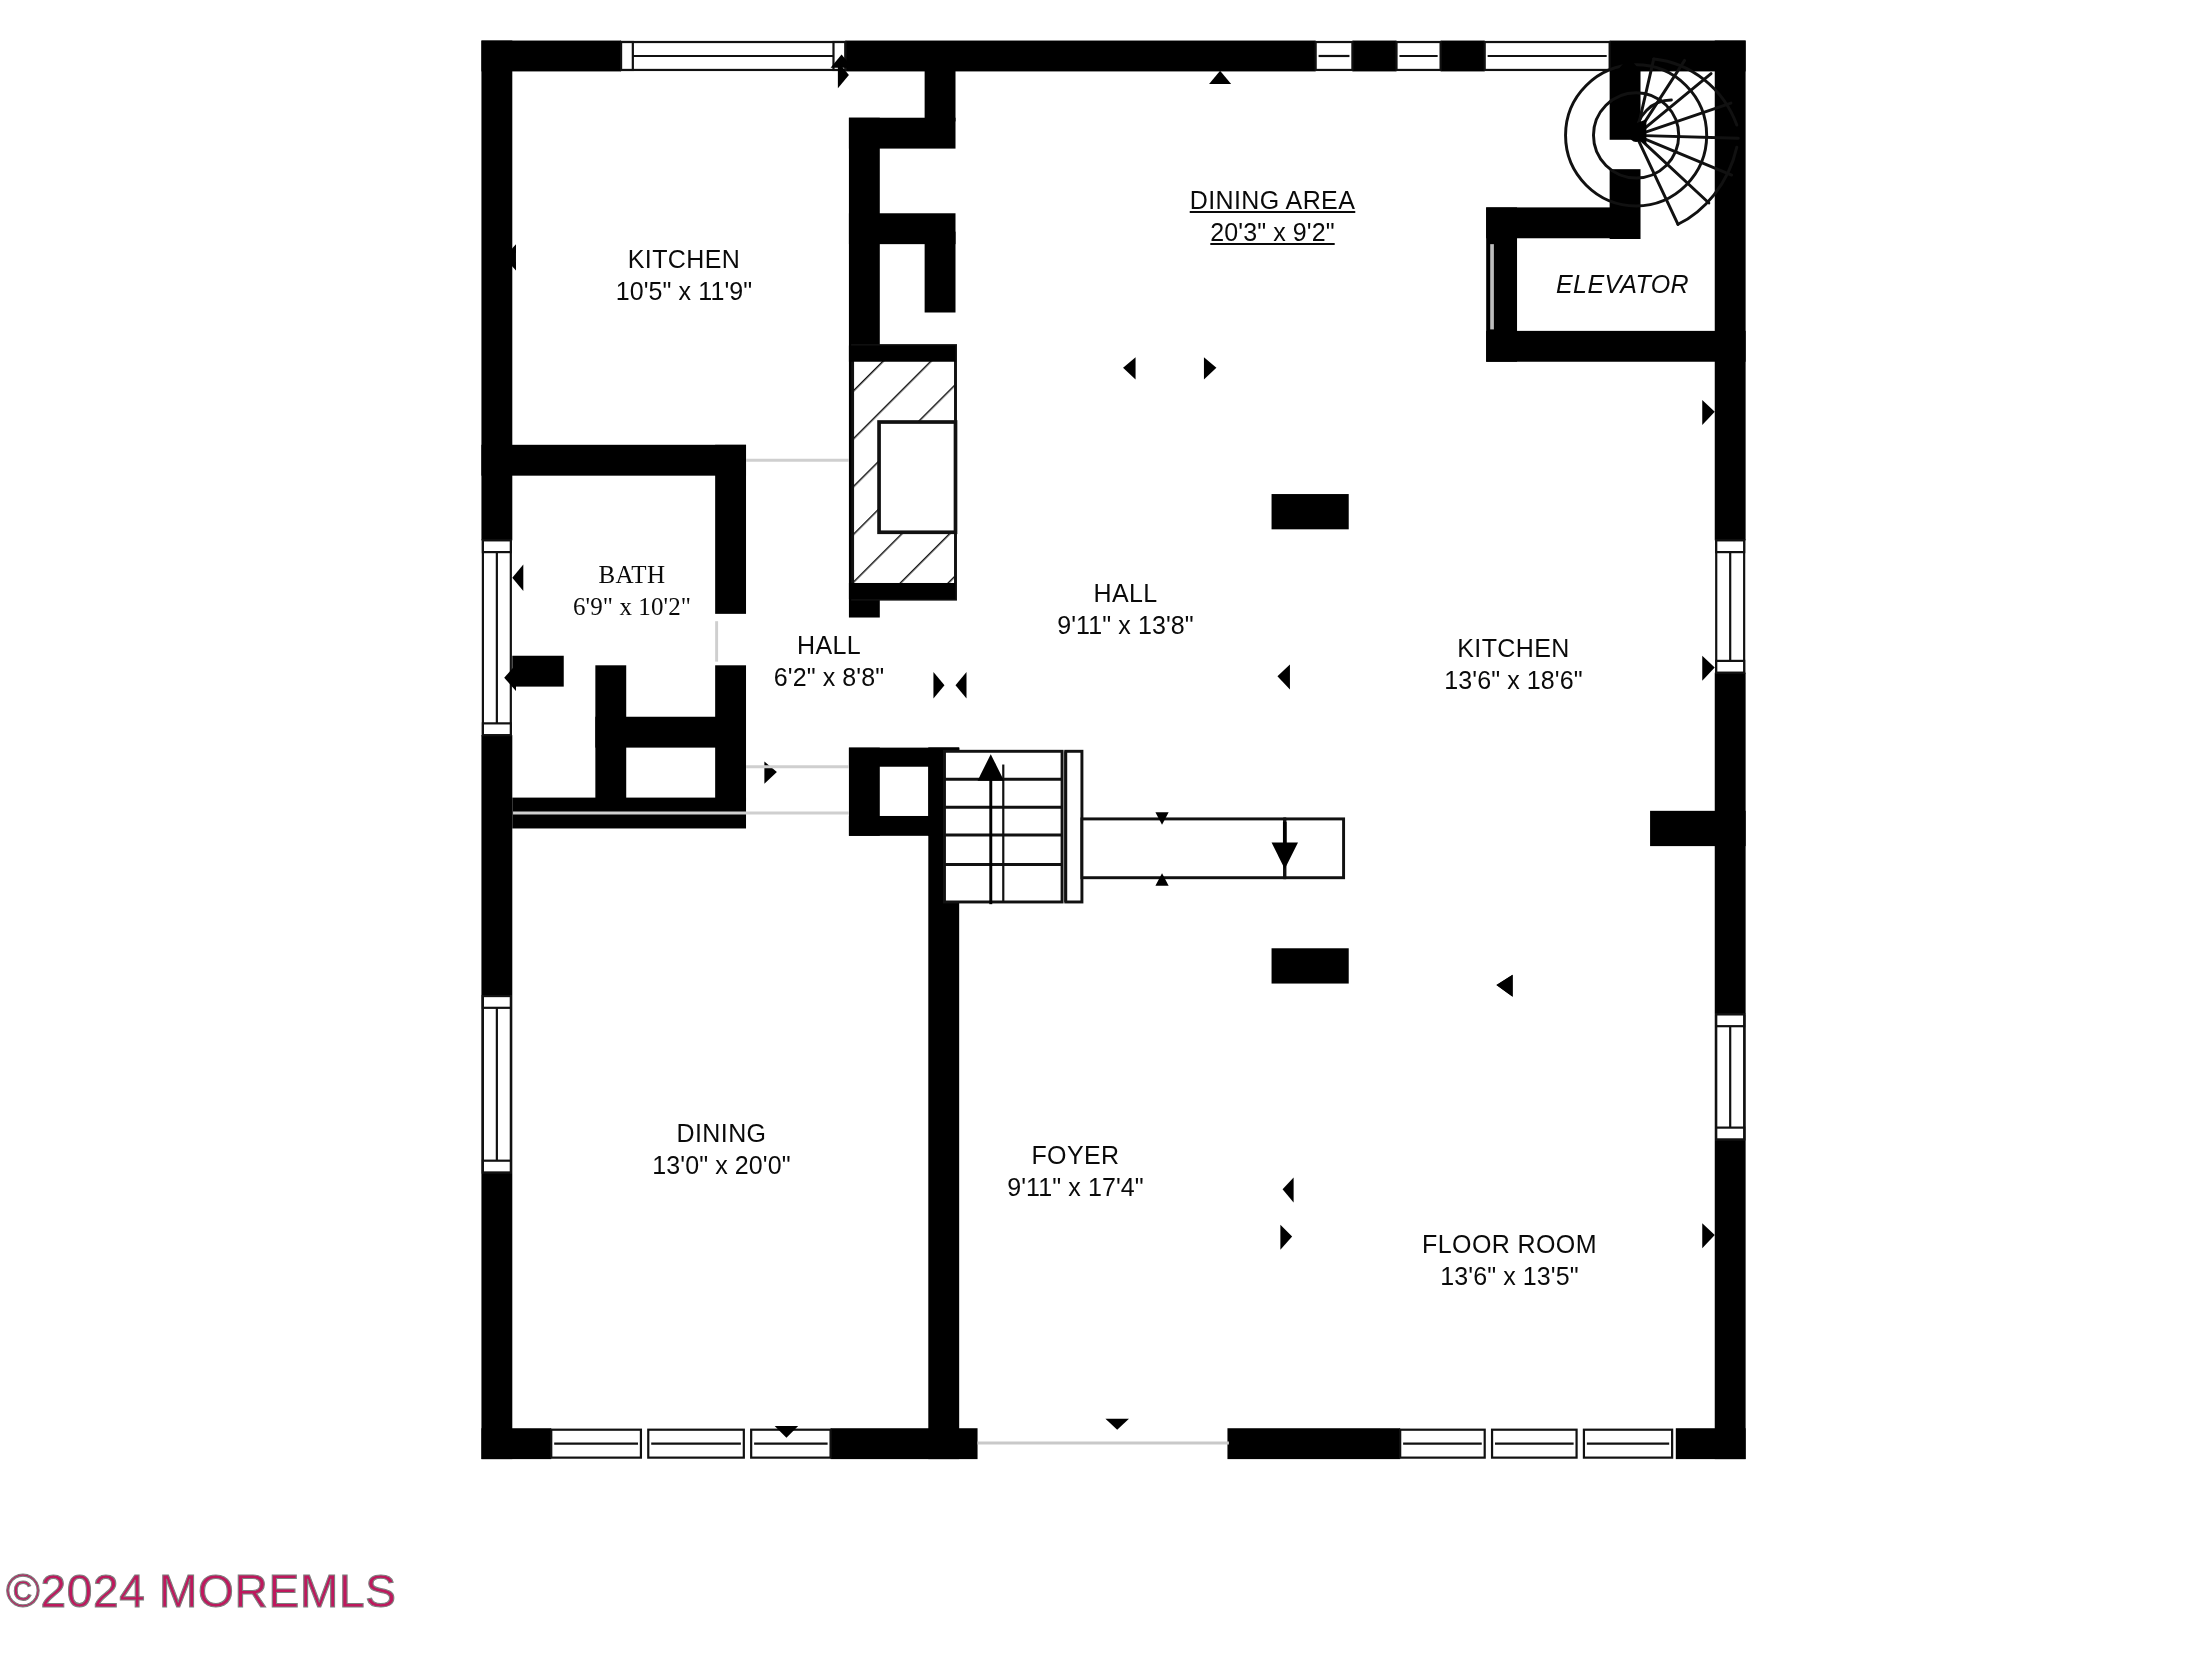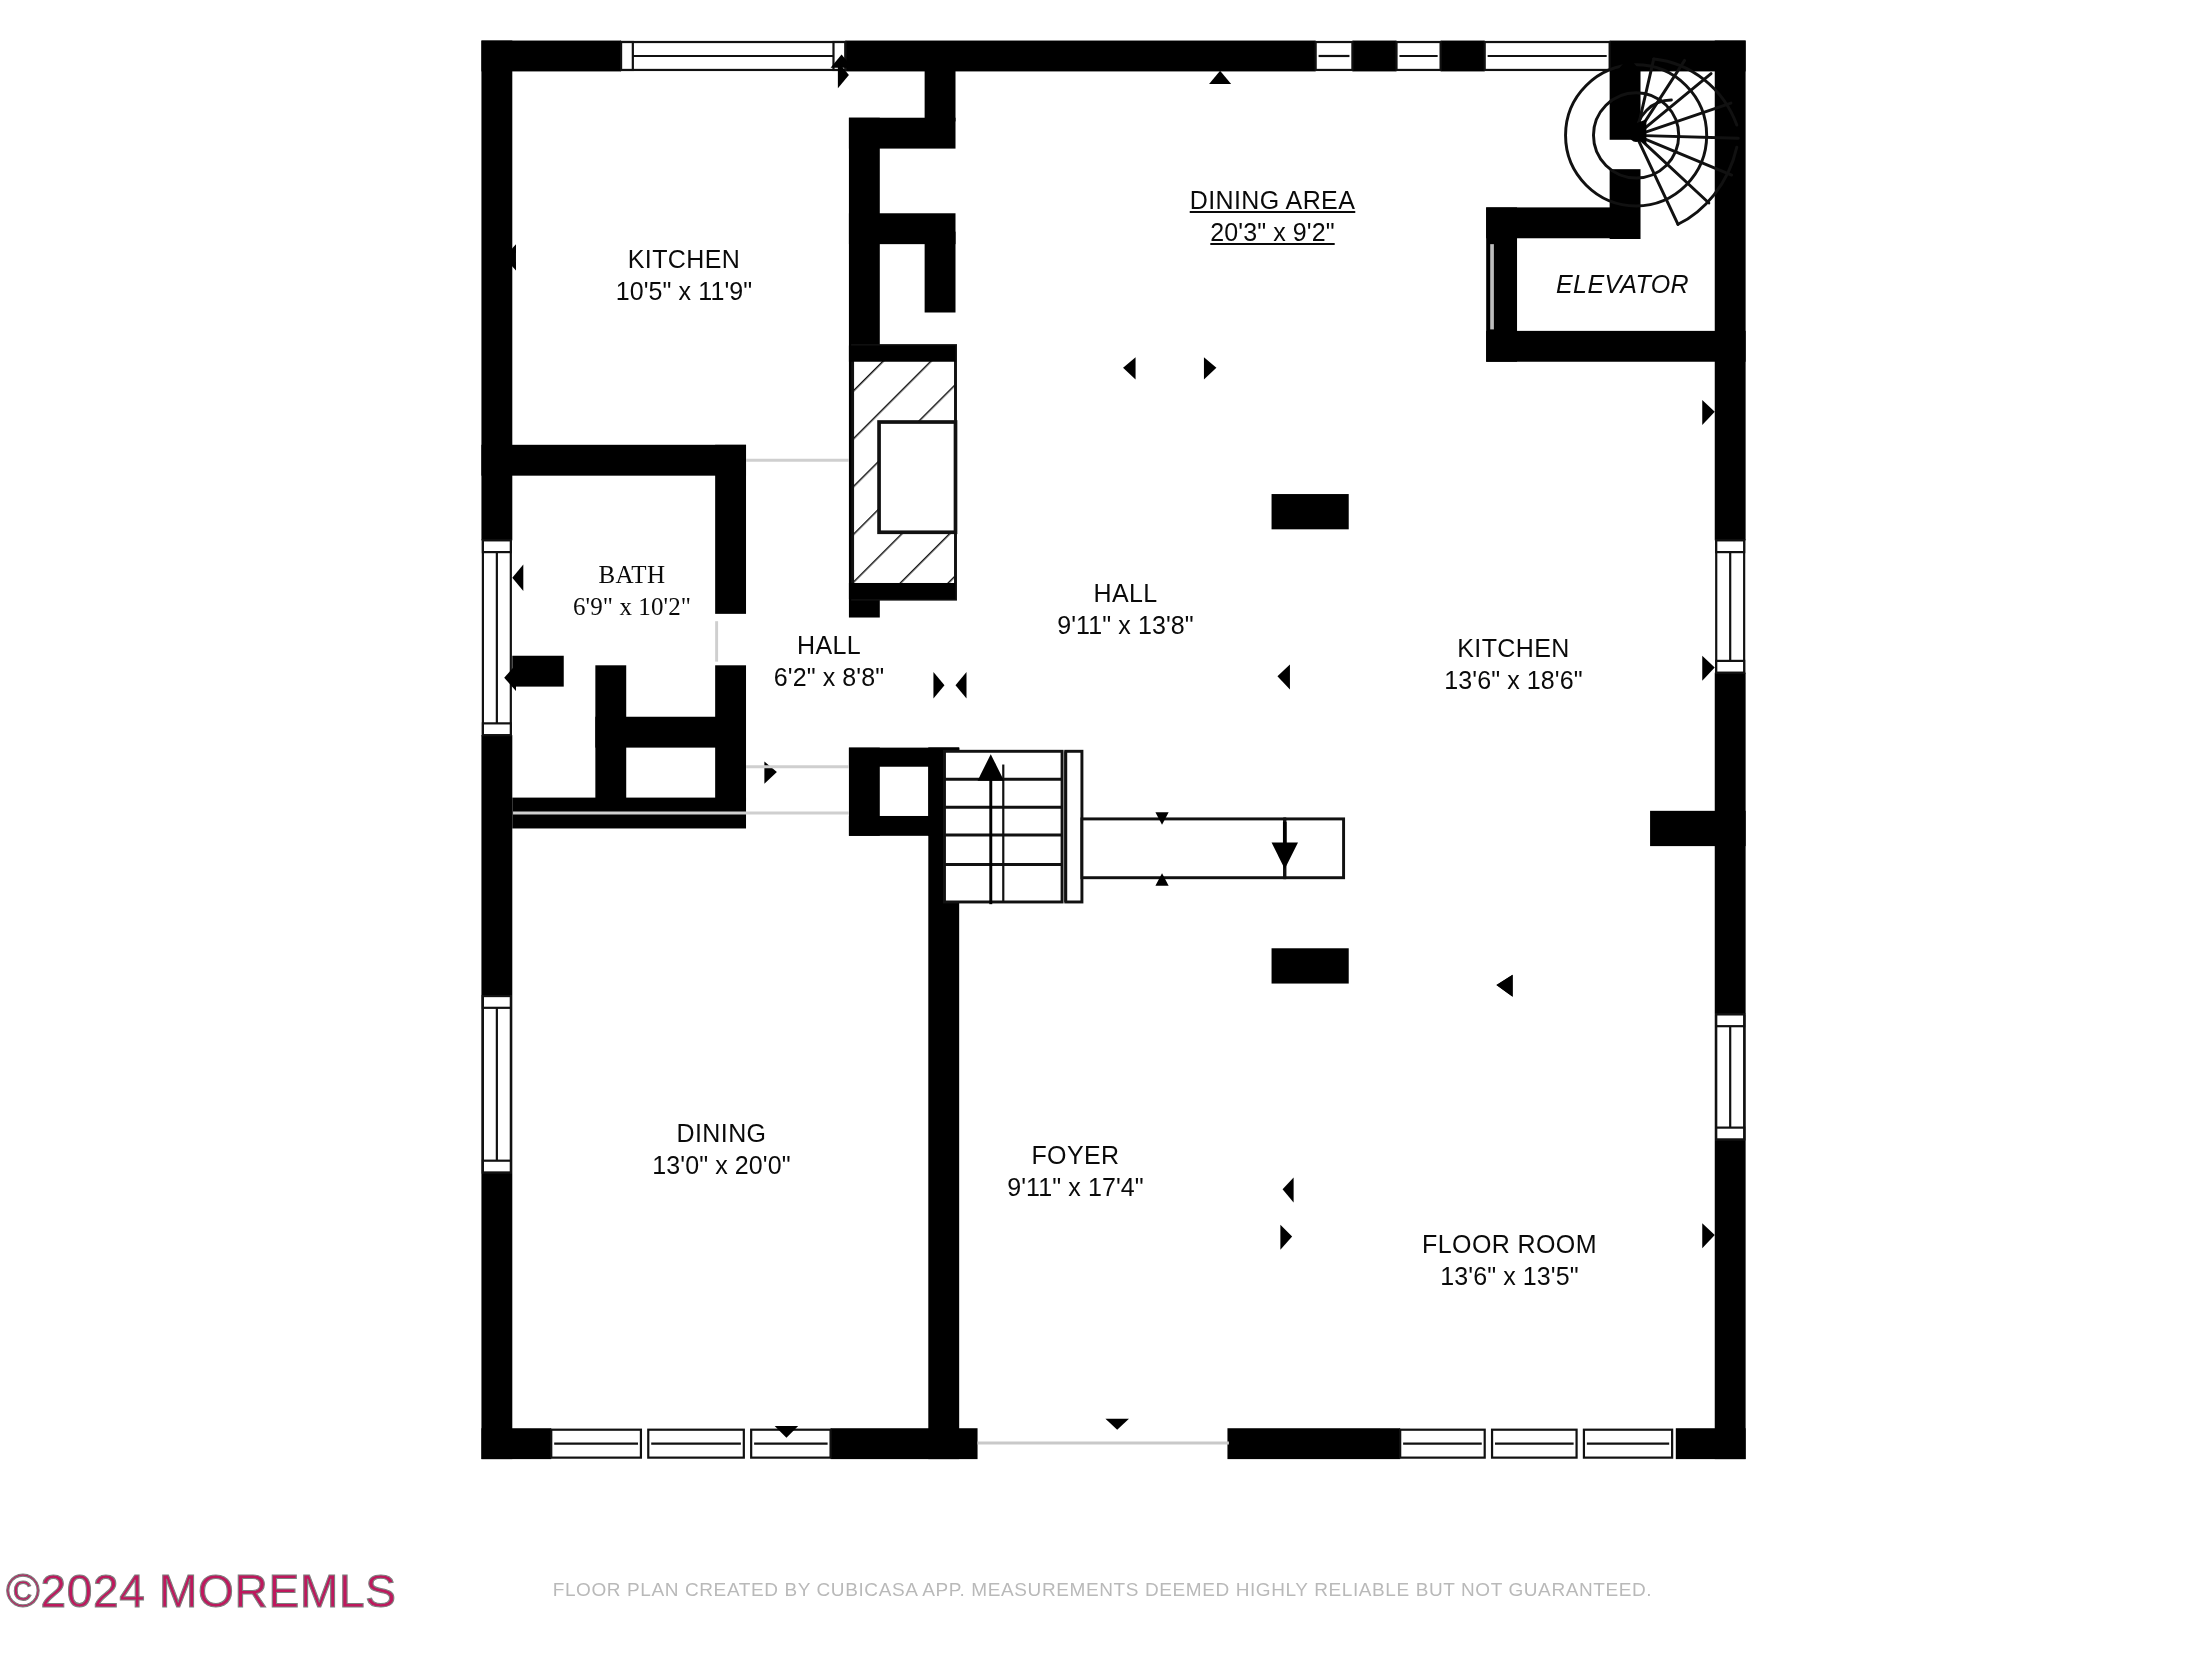--- a/index.html
+++ b/index.html
@@ -365,17 +365,16 @@
   <div class="room-label" style="left:1076px; top:1139px; width:191px; margin-left:-96px;">
     <span class="rl-name">FOYER</span>
     <span class="rl-dims">9'11" x 17'4"</span>
   </div>
 
   <div class="room-label" style="left:1509px; top:1228px; width:221px; margin-left:-110px;">
     <span class="rl-name">FLOOR ROOM</span>
     <span class="rl-dims">13'6" x 13'5"</span>
   </div>
 
-  <div class="footer-note">FLOOR PLAN CREATED BY CUBICASA APP. MEASUREMENTS DEEMED HIGHLY RELIABLE BUT NOT GUARANTEED.</div>
   <div class="watermark">©2024 MOREMLS</div>
 
 </div>
 
 
 </body></html>

